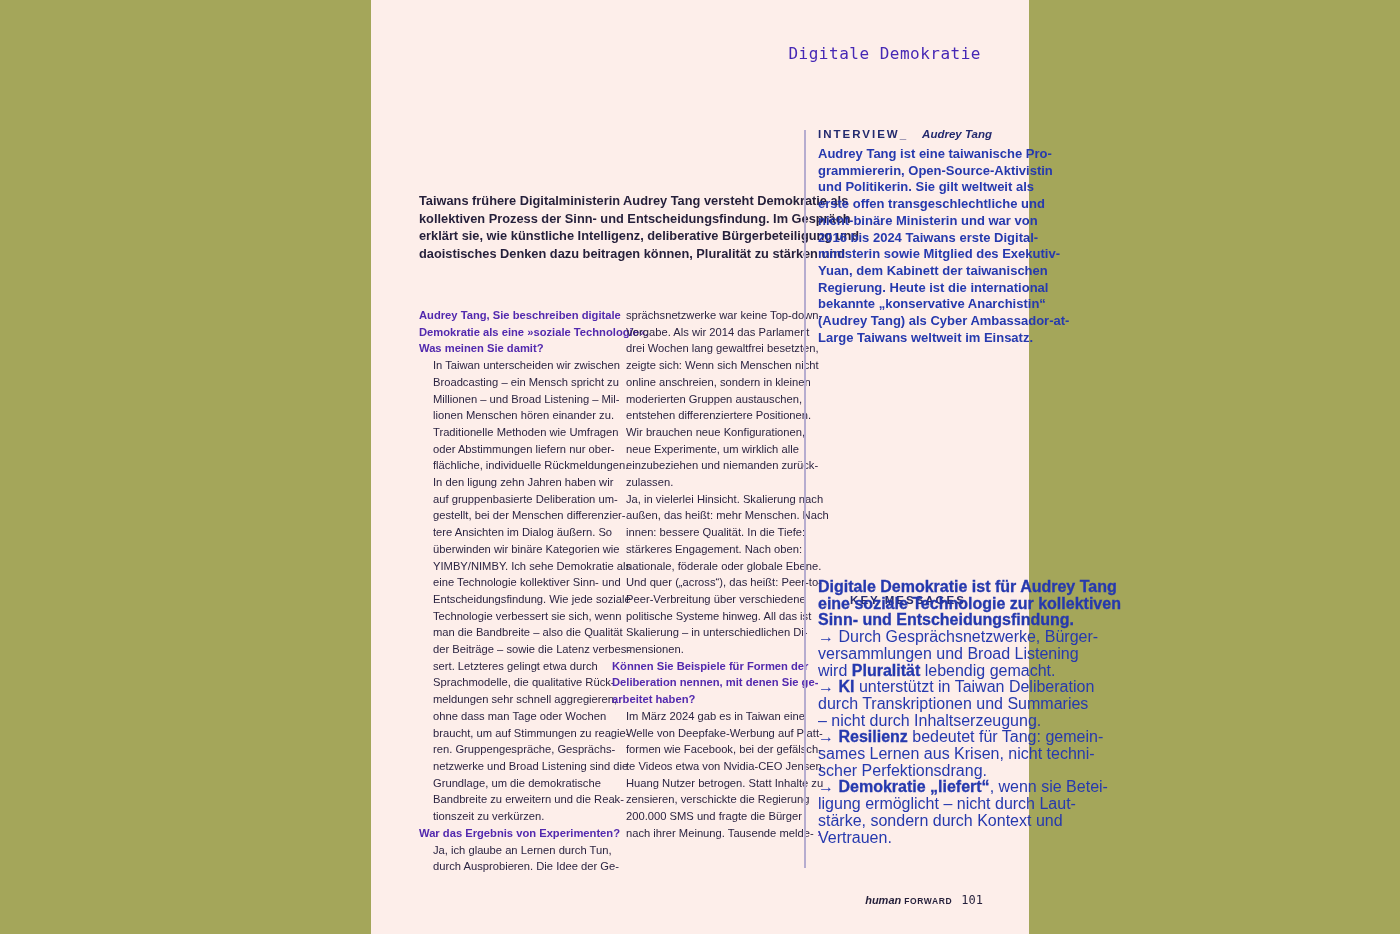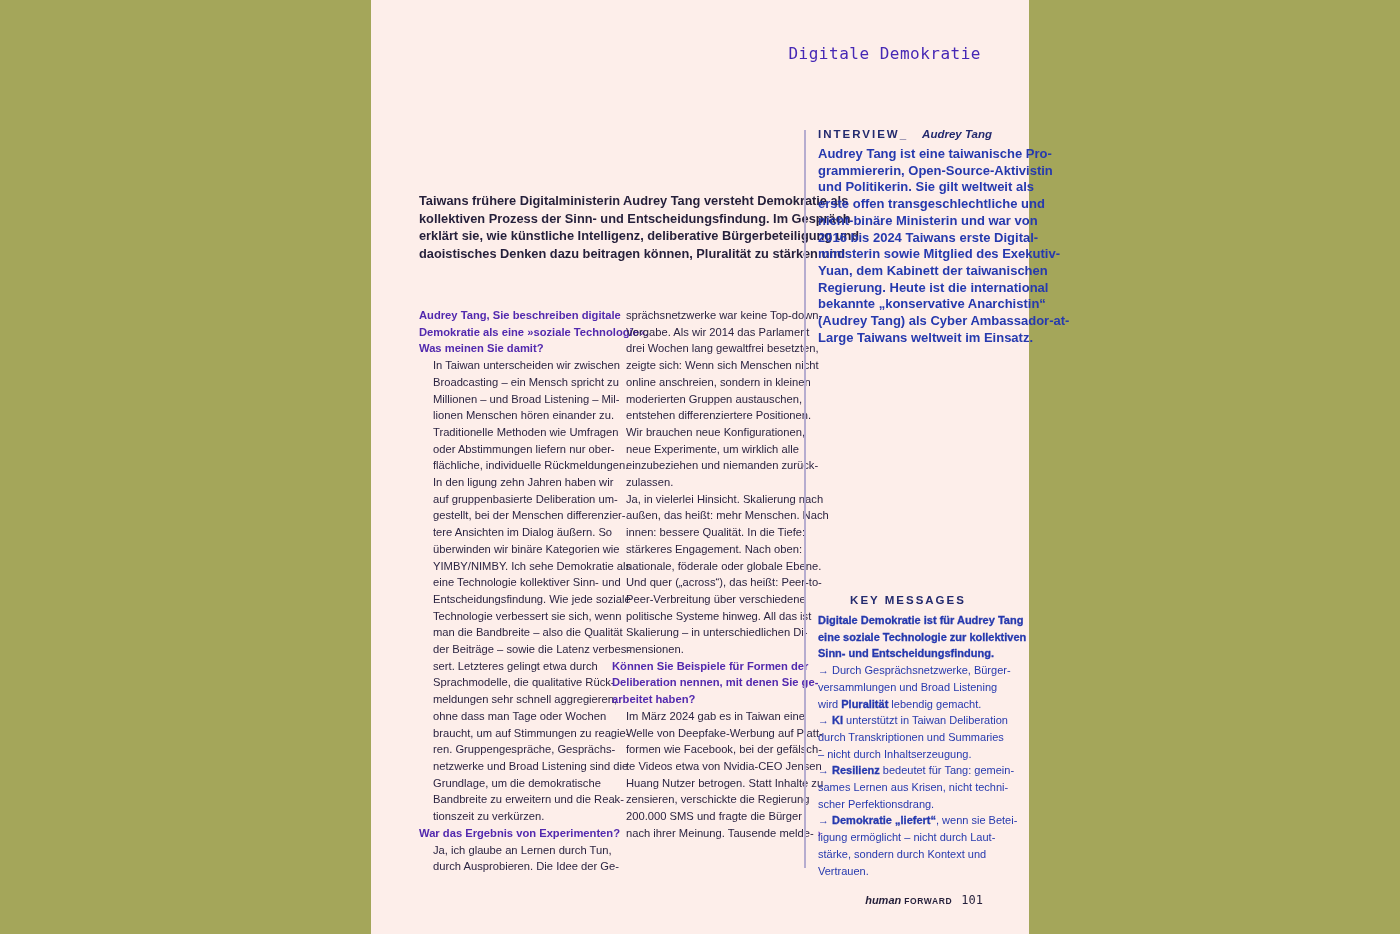--- a/index.html
+++ b/index.html
@@ -51,22 +51,22 @@
   }
   .bio{
     position:absolute;left:447px;top:146px;width:180px;
     font-size:13px;line-height:16.7px;color:#2639ae;font-weight:700;
   }
   .key-head{
     position:absolute;left:447px;top:594px;width:180px;
     font-size:11.5px;letter-spacing:2px;color:#232a6e;font-weight:700;text-align:center;
   }
   .key{
-    position:absolute;left:447px;top:612px;width:180px;
-    font-size:11px;line-height:16.7px;color:#2639ae;font-weight:400;
+    position:absolute;left:447px;top:579px;width:180px;
+    font-size:16px;line-height:16.7px;color:#2639ae;font-weight:400;
   }
   .kb{font-weight:700;-webkit-text-stroke:0.3px currentColor;}
   
   .footer{
     position:absolute;right:46px;top:893px;color:#241f3a;
     font-size:11px;white-space:nowrap;
   }
   .footer .brand-italic{font-style:italic;font-weight:700;}
   .footer .brand-caps{font-size:8.5px;font-weight:700;letter-spacing:.6px;}
   .footer .pagenum{

